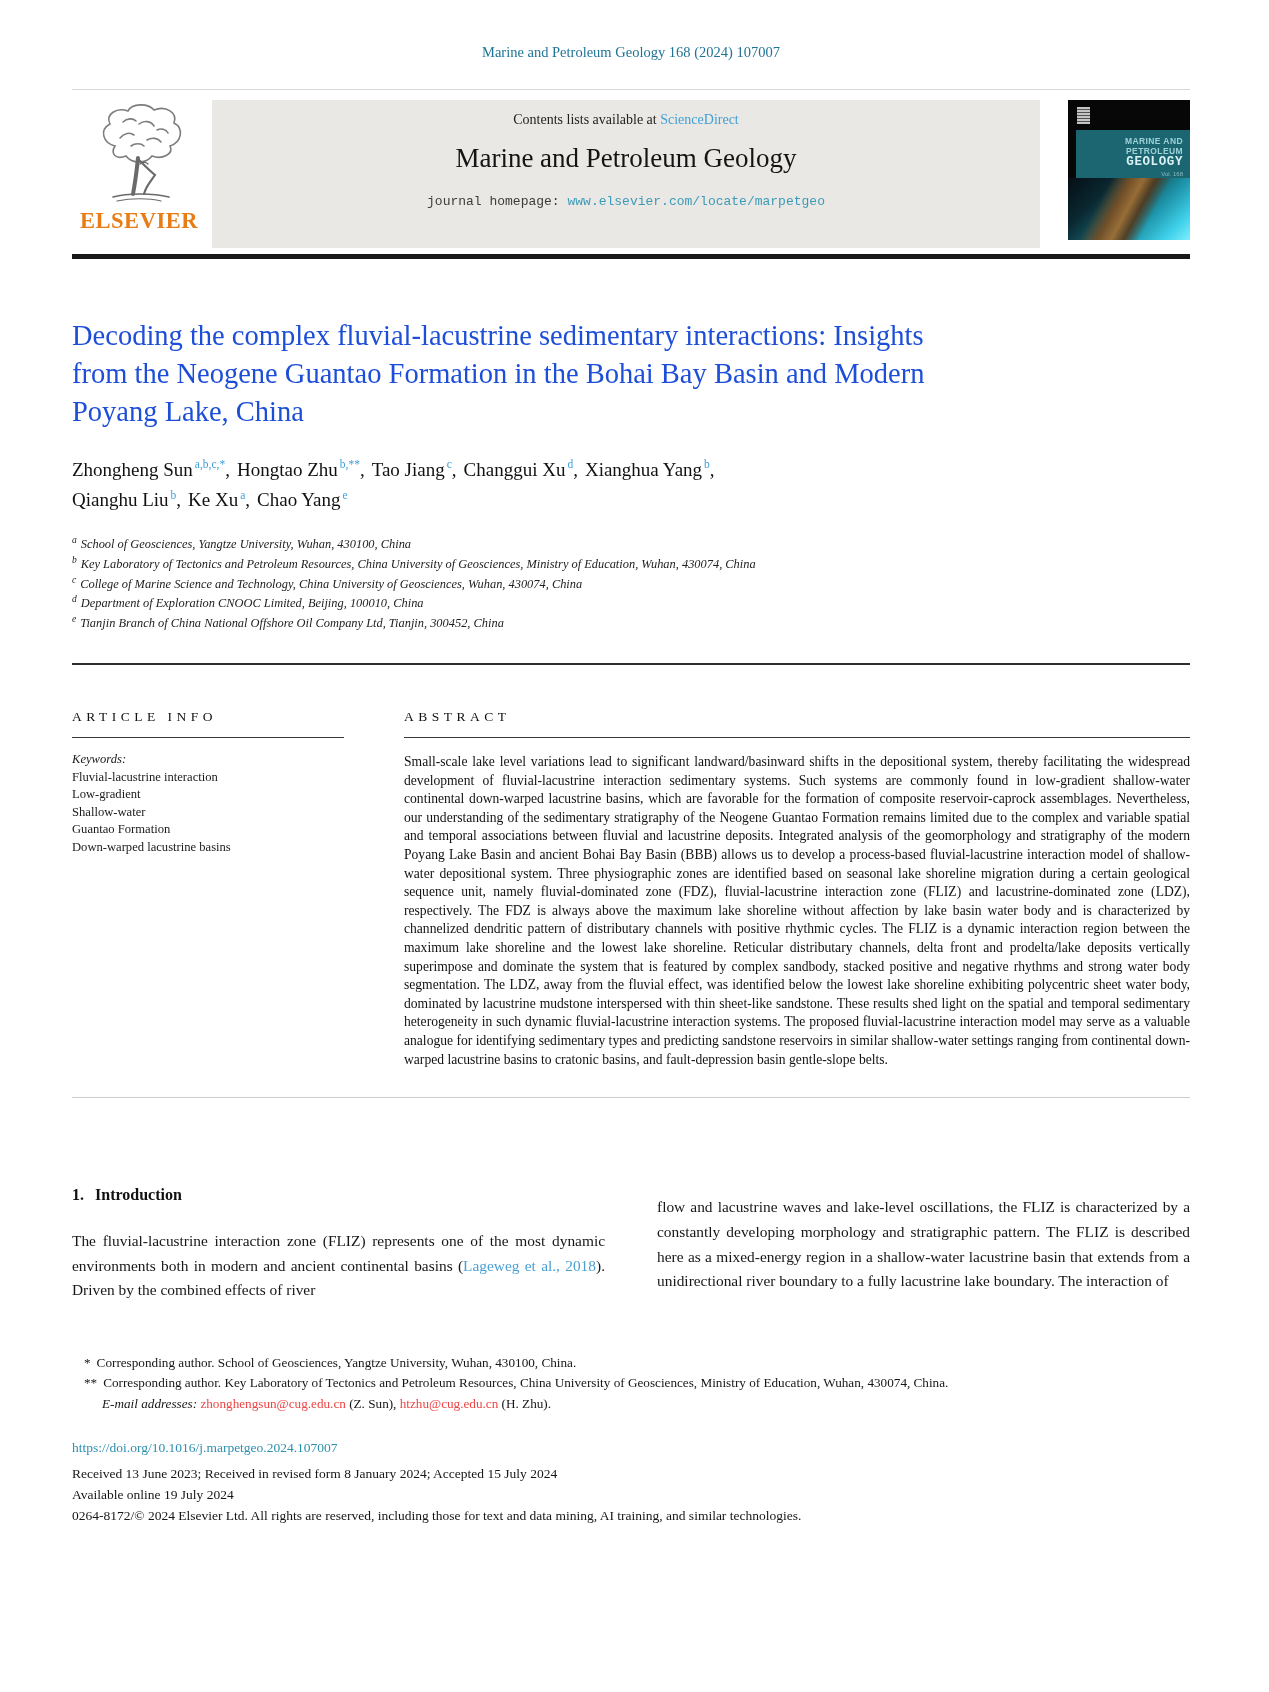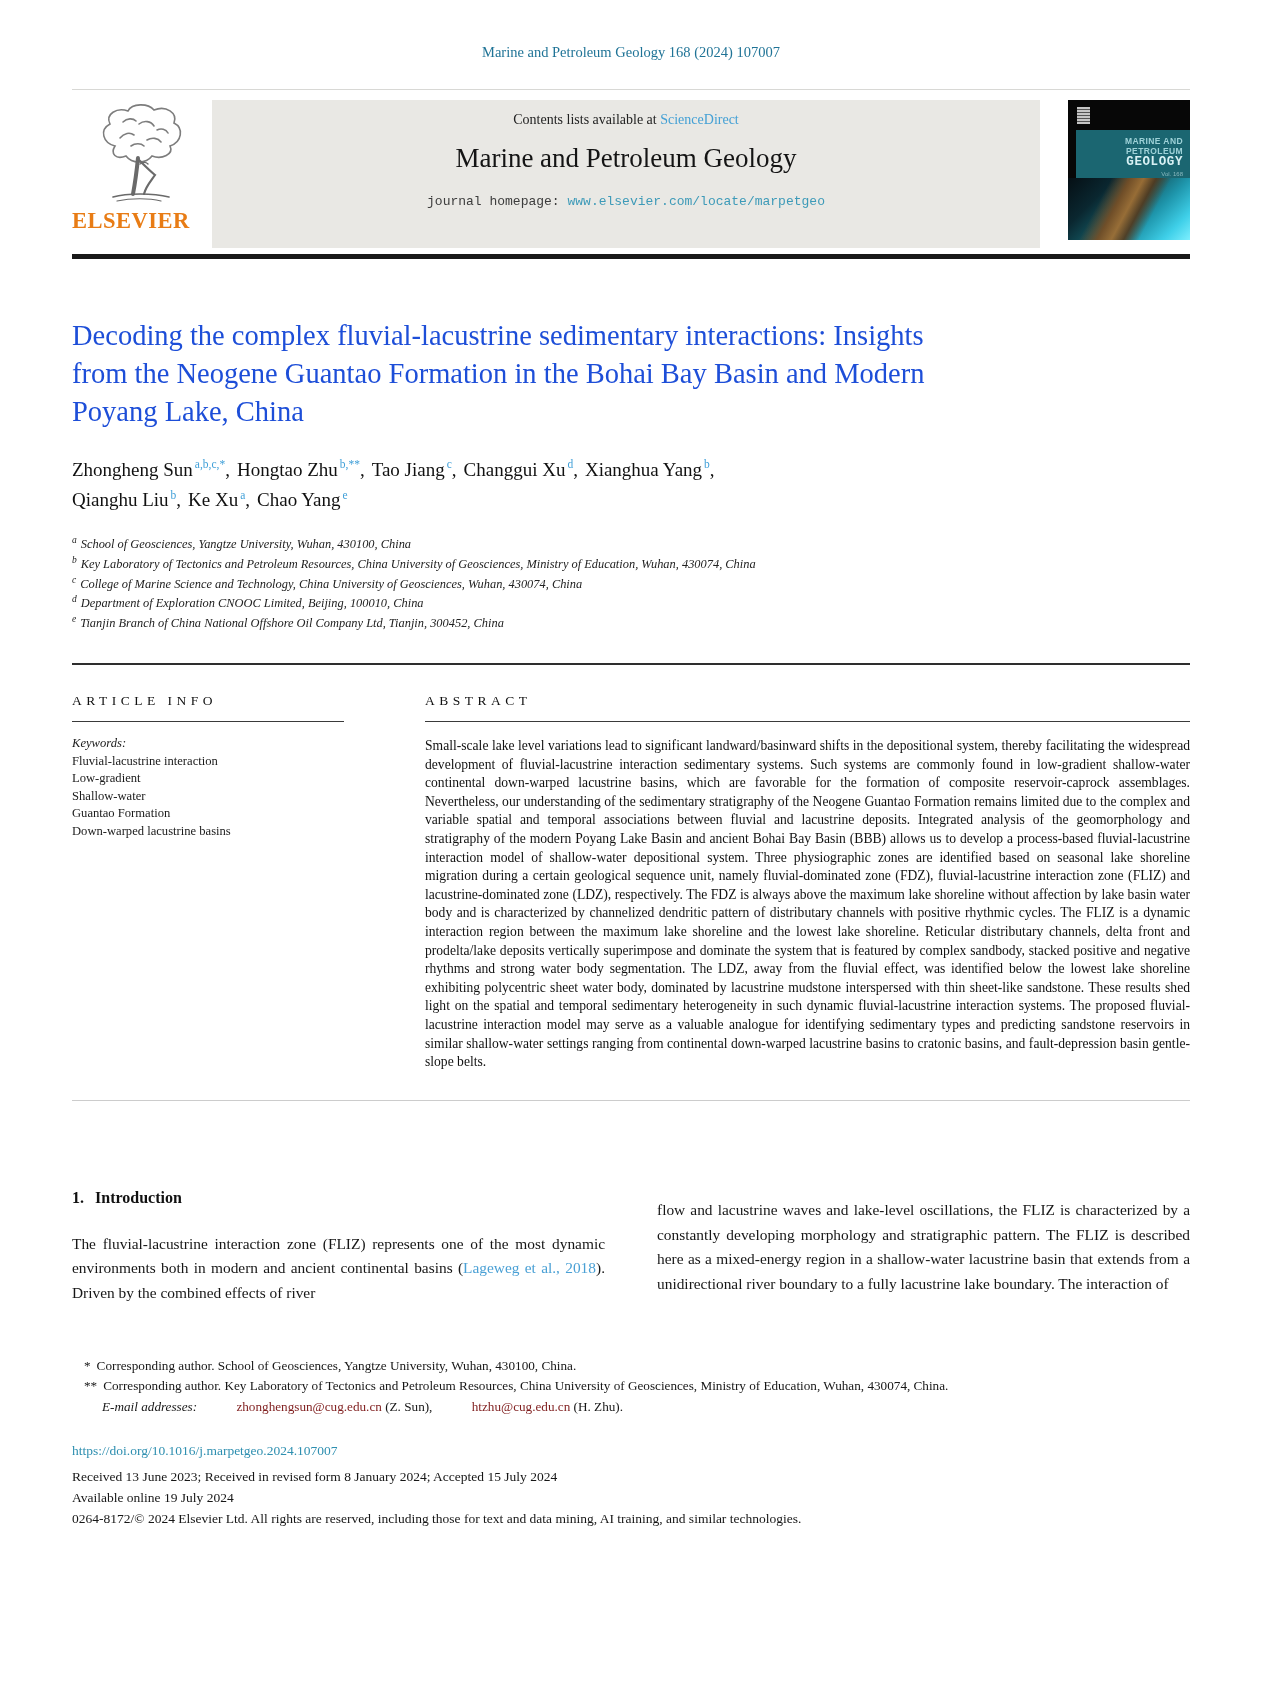--- a/index.html
+++ b/index.html
@@ -22,21 +22,21 @@
   }
 
   
   .header {
     margin-top: 28px;
     border-top: 1px solid #d8d8d5;
     padding-top: 10px;
     display: flex;
     align-items: flex-start;
   }
-  .logo-col { width: 134px; flex: none; }
+  .logo-col { width: 134px; flex: none; text-align: center; }
   .logo-col svg { display: block; margin: 2px auto 0 auto; }
   .elsevier-word {
     font-family: "Liberation Serif", serif;
     font-weight: 700;
     font-size: 22.5px;
     letter-spacing: 0.5px;
     color: #e87c15;
     margin-top: 2px;
   }
   .banner {
@@ -116,21 +116,21 @@
   .author { margin-right: 7px; white-space: nowrap; }
   .a-sup { font-size: 11.5px; color: #3f9fd8; margin-left: 2px; }
   .a-sep { color: #111; }
 
   .affiliations { margin-top: 18px; }
   .aff-row { font-style: italic; font-size: 12.4px; line-height: 15.4px; color: #222; }
   .aff-row sup { font-size: 9.5px; margin-right: 4px; color: #222; }
 
   
   .rule-full { border: none; border-top: 2px solid #2e2e2e; margin: 32px 0 0 0; }
-  .info-abstract { display: flex; margin-top: 0; gap: 21px; }
+  .info-abstract { display: flex; margin-top: 16px; }
   .info-col { width: 272px; flex: none; }
   .abs-col { flex: 1; margin-left: 60px; }
   .col-heading {
     margin-top: 28px;
     font-size: 13.5px;
     letter-spacing: 4.5px;
     color: #111;
     padding-bottom: 12px;
     border-bottom: 1px solid #3a3a3a;
   }
@@ -161,21 +161,21 @@
   .col-right .body-p { margin-top: 0; }
   .indent { text-indent: 27px; display: inline; }
   .cite-link { color: #4aa0d5; text-decoration: none; }
 
   
   .footnotes { margin-top: 50px; font-size: 13.2px; line-height: 20.5px; color: #161616; }
   .fn { padding-left: 30px; text-indent: -18px; }
   .fn-marker { margin-right: 6px; }
   .fn-email { padding-left: 30px; }
   .fn-email em { font-style: italic; }
-  .mail-link { color: #7f1d1d; text-decoration: none; margin-left: 36px; }
+  .mail-link { color: #ef4444; text-decoration: none; }
 
   .doi-line { margin-top: 26px; font-size: 13.5px; }
   .doi-line a { color: #2e8fb0; text-decoration: none; }
   .meta-lines { margin-top: 7px; font-size: 13.5px; line-height: 21px; color: #161616; }
 </style>
 </head>
 <body>
 
 <div class="page">
 

